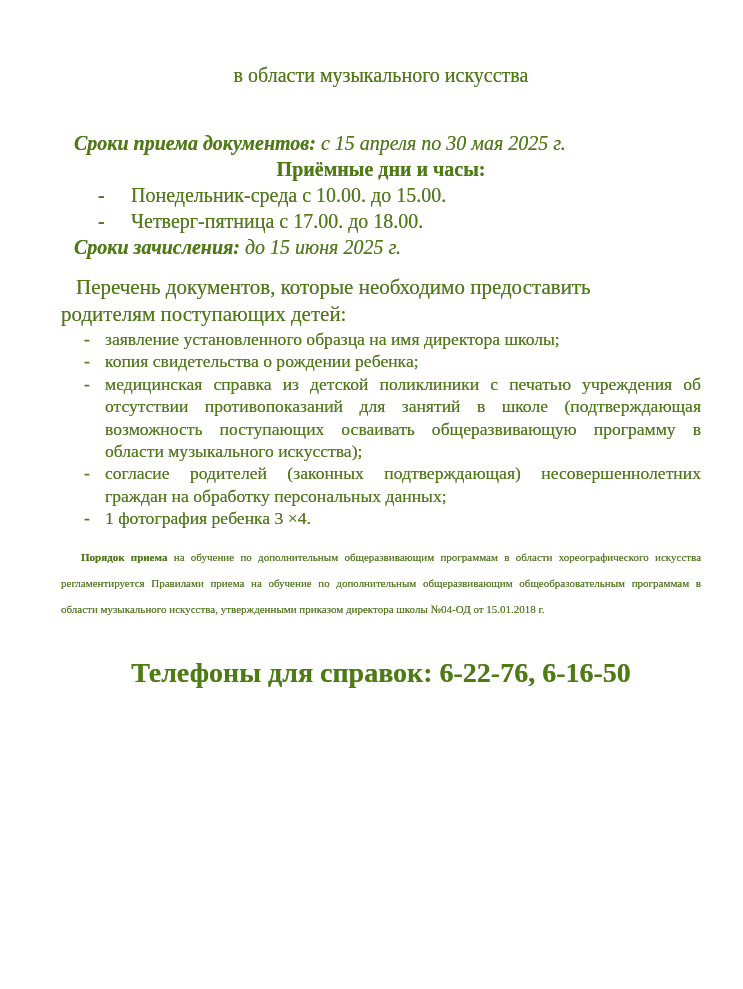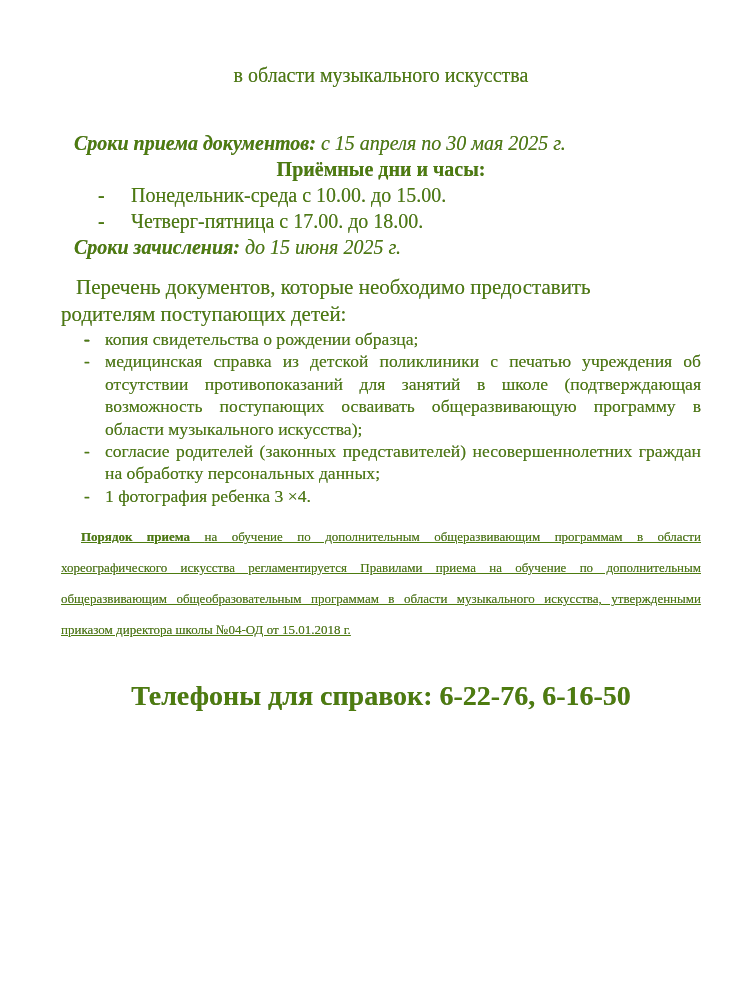--- a/index.html
+++ b/index.html
@@ -59,25 +59,24 @@
   }
   .doc-item .dash {
     position: absolute;
     left: 23px;
     font-weight: bold;
   }
 
   
   .order-para {
     margin-top: 14px;
-    font-size: 13px;
-    line-height: 31px;
+    font-size: 11px;
+    line-height: 26px;
     text-align: justify;
     text-indent: 20px;
-    text-decoration: underline;
   }
 
   
   .phones-line {
     margin-top: 38px;
     font-size: 28px;
     line-height: 26px;
     font-weight: bold;
     text-align: center;
   }
@@ -96,24 +95,24 @@
 
     <div class="hours-item"><span class="dash">-</span><span>Понедельник-среда с 10.00. до 15.00.</span></div>
 
     <div class="hours-item"><span class="dash">-</span><span>Четверг-пятница с 17.00. до 18.00.</span></div>
 
     <p class="fs-top label-line"><b>Сроки зачисления:</b> <span>до 15 июня 2025 г.</span></p>
 
     <p class="doc-heading">Перечень документов, которые необходимо предоставить родителям поступающих детей:</p>
 
     <div class="doc-list">
-      <div class="doc-item"><span class="dash">-</span></div>
-      <div class="doc-item"><span class="dash">-</span><span>копия свидетельства о рождении образца;</span></div>
+      <div class="doc-item"><span class="dash">-</span><span>заявление установленного образца на имя директора школы;</span></div>
+      <div class="doc-item"><span class="dash">-</span><span>копия свидетельства о рождении ребенка;</span></div>
       <div class="doc-item"><span class="dash">-</span><span>медицинская справка из детской поликлиники с печатью учреждения об отсутствии противопоказаний для занятий в школе (подтверждающая возможность поступающих осваивать общеразвивающую программу в области музыкального искусства);</span></div>
-      <div class="doc-item"><span class="dash">-</span><span>согласие родителей (законных представителей) несовершеннолетних граждан на обработку персональных данных;</span></div>
+      <div class="doc-item"><span class="dash">-</span><span>согласие родителей (законных подтверждающая) несовершеннолетних граждан на обработку персональных данных;</span></div>
       <div class="doc-item"><span class="dash">-</span><span>1 фотография ребенка 3 ×4.</span></div>
     </div>
 
     <p class="order-para"><b>Порядок приема</b> <span>на обучение по дополнительным общеразвивающим программам в области хореографического искусства регламентируется Правилами приема на обучение по дополнительным общеразвивающим общеобразовательным программам в области музыкального искусства, утвержденными приказом директора школы №04-ОД от 15.01.2018 г.</span></p>
 
     <p class="phones-line">Телефоны для справок: 6-22-76, 6-16-50</p>
 
   </div>
 </div>
 

